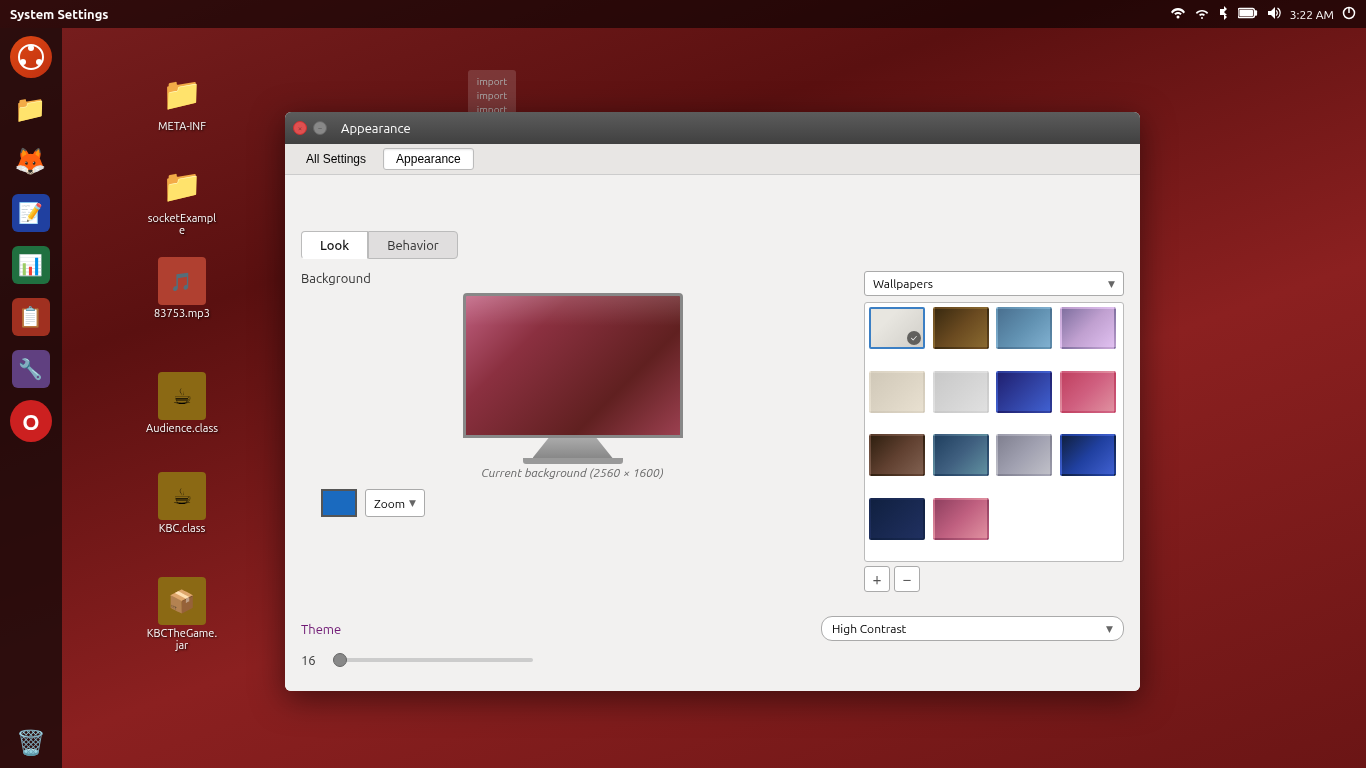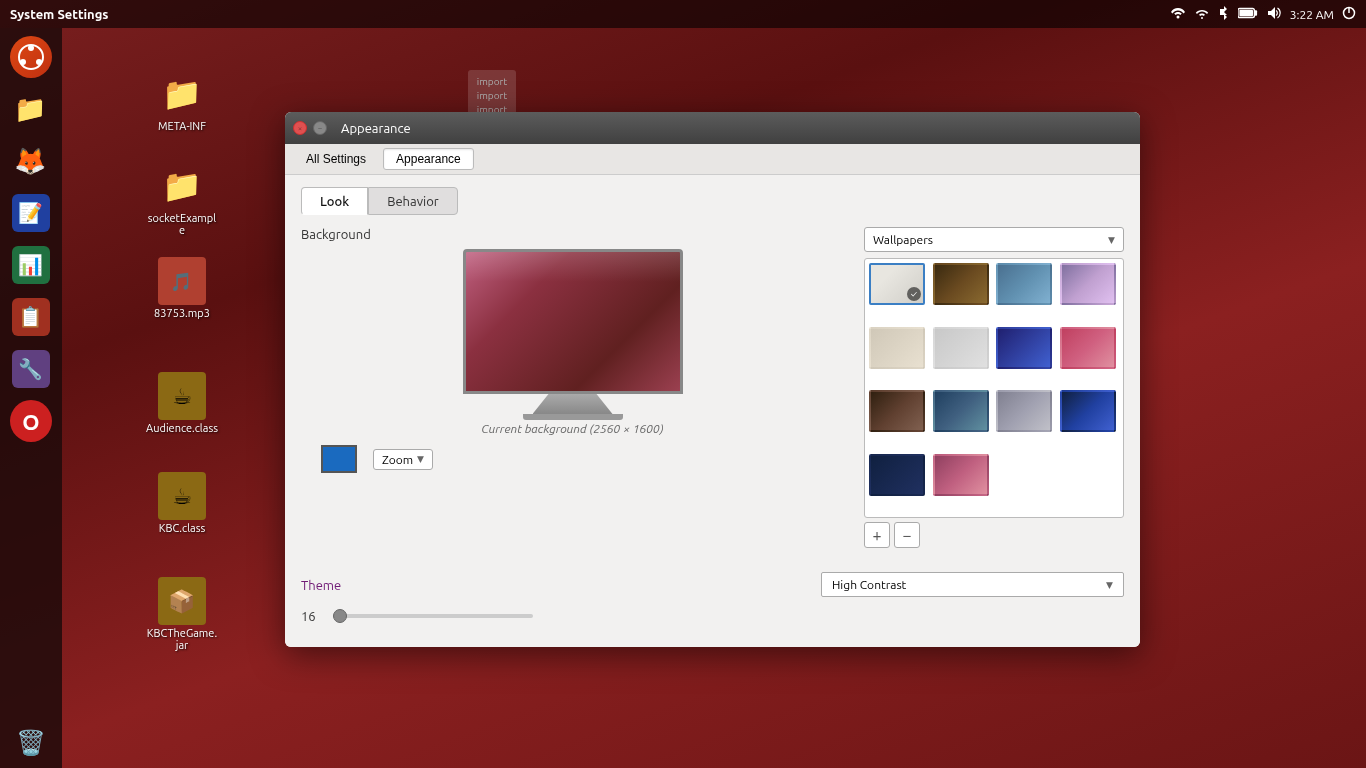--- a/index.html
+++ b/index.html
@@ -152,20 +152,21 @@
     .dialog-content {
       padding: 12px 16px;
       background: #f2f1f0;
     }
 
     
     .tabs {
       display: flex;
       gap: 0;
       margin-bottom: 12px;
+      margin-top: 44px;
     }
     .tab {
       padding: 6px 18px;
       font-size: 13px;
       cursor: pointer;
       border: 1px solid #bbb;
       background: #e0dede;
       color: #333;
     }
     .tab:first-child { border-radius: 4px 0 0 4px; }
@@ -228,22 +229,21 @@
       border-radius: 0 0 3px 3px;
     }
     .bg-caption {
       font-size: 12px;
       color: #666;
       font-style: italic;
       margin-bottom: 10px;
     }
     .color-zoom-row {
       display: flex;
-      align-items: center;
-      gap: 16px;
+      gap: 8px;
       align-self: flex-start;
       margin-left: 20px;
     }
     .color-swatch {
       width: 36px;
       height: 28px;
       background: #1a6abf;
       border: 2px solid #555;
       cursor: pointer;
     }
@@ -353,21 +353,21 @@
     .setting-row-label {
       font-size: 13px;
       color: #701a75;
       width: 520px;
       flex-shrink: 0;
     }
     .setting-dropdown {
       flex: 1;
       background: white;
       border: 1px solid #aaa;
-      border-radius: 2px;
+      border-radius: 11px;
       padding: 5px 10px;
       font-size: 12px;
       display: flex;
       align-items: center;
       justify-content: space-between;
       cursor: pointer;
     }
     .slider-row {
       display: flex;
       align-items: center;

